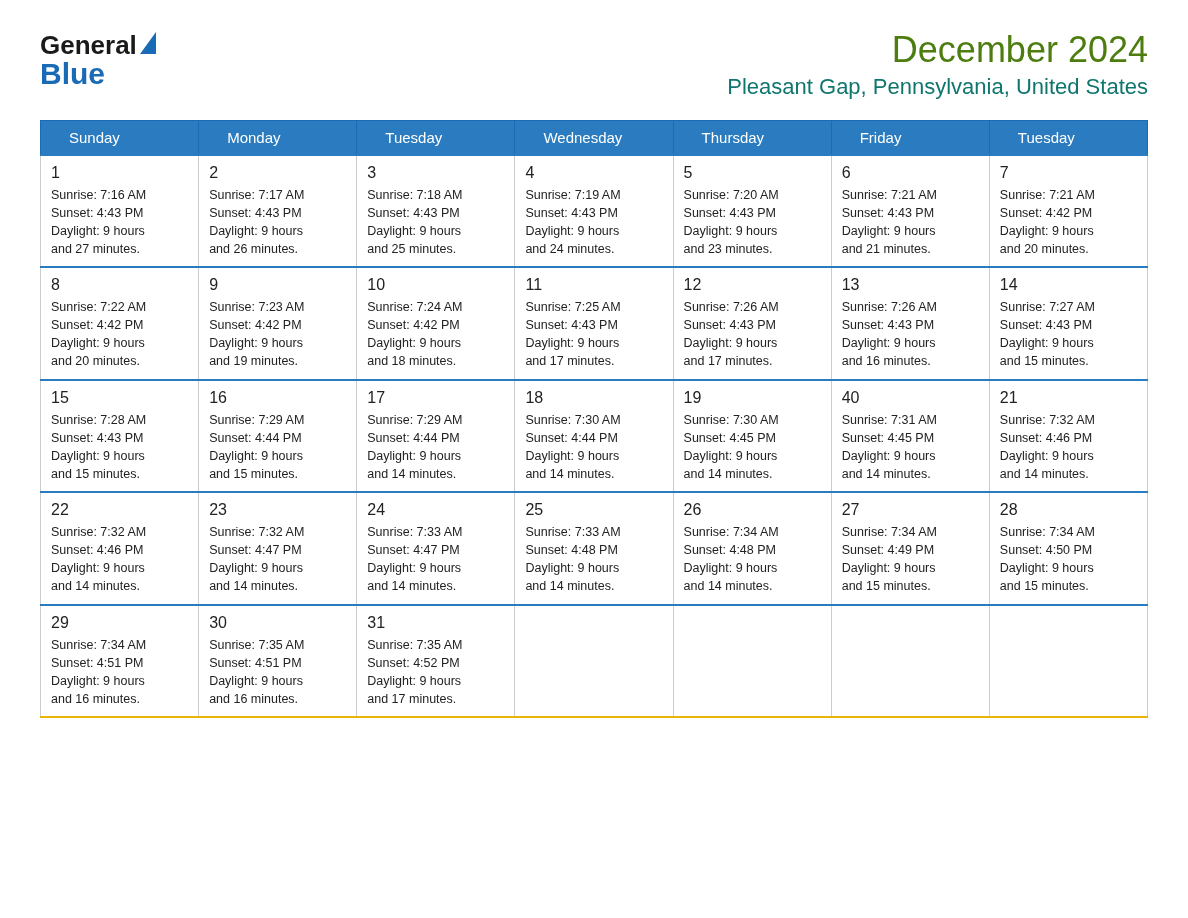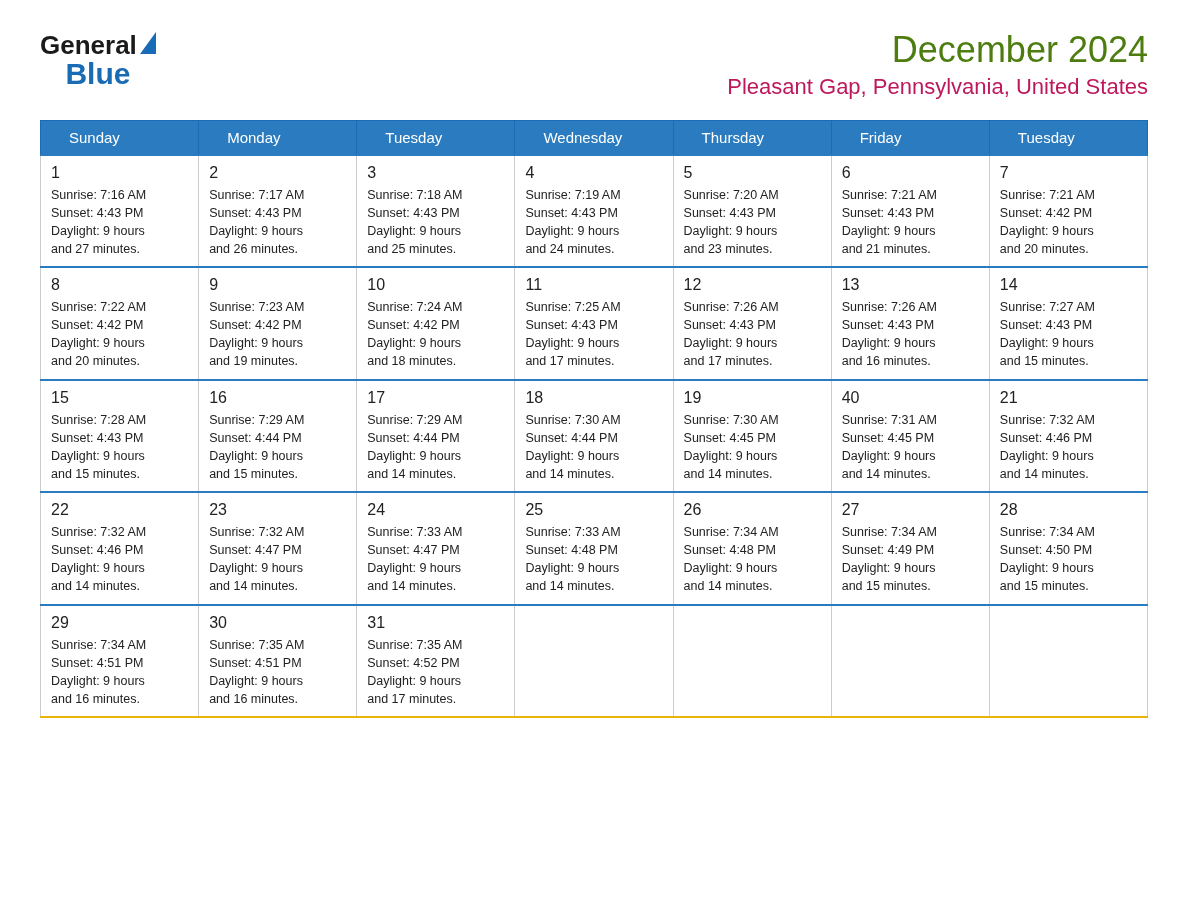--- a/index.html
+++ b/index.html
@@ -21,21 +21,20 @@
       align-items: center;
     }
     .logo-text-general {
       font-size: 26px;
       font-weight: bold;
       color: #1a1a1a;
     }
     .logo-wrapper {
       display: flex;
       flex-direction: column;
-      text-align: center;
     }
     .logo-line1 {
       display: flex;
       align-items: center;
     }
     .logo-line2 {
       font-size: 30px;
       font-weight: bold;
       color: #1a6bb5;
       margin-top: -4px;
@@ -44,21 +43,21 @@
       text-align: right;
     }
     .calendar-title {
       font-size: 36px;
       font-weight: normal;
       color: #4d7c0f;
       line-height: 1.1;
     }
     .calendar-subtitle {
       font-size: 22px;
-      color: #be185d;
+      color: #0f766e;
       margin-top: 4px;
     }
     table {
       width: 100%;
       border-collapse: collapse;
       table-layout: fixed;
     }
     thead th {
       background-color: #2a7bbf;
       color: #fff;

